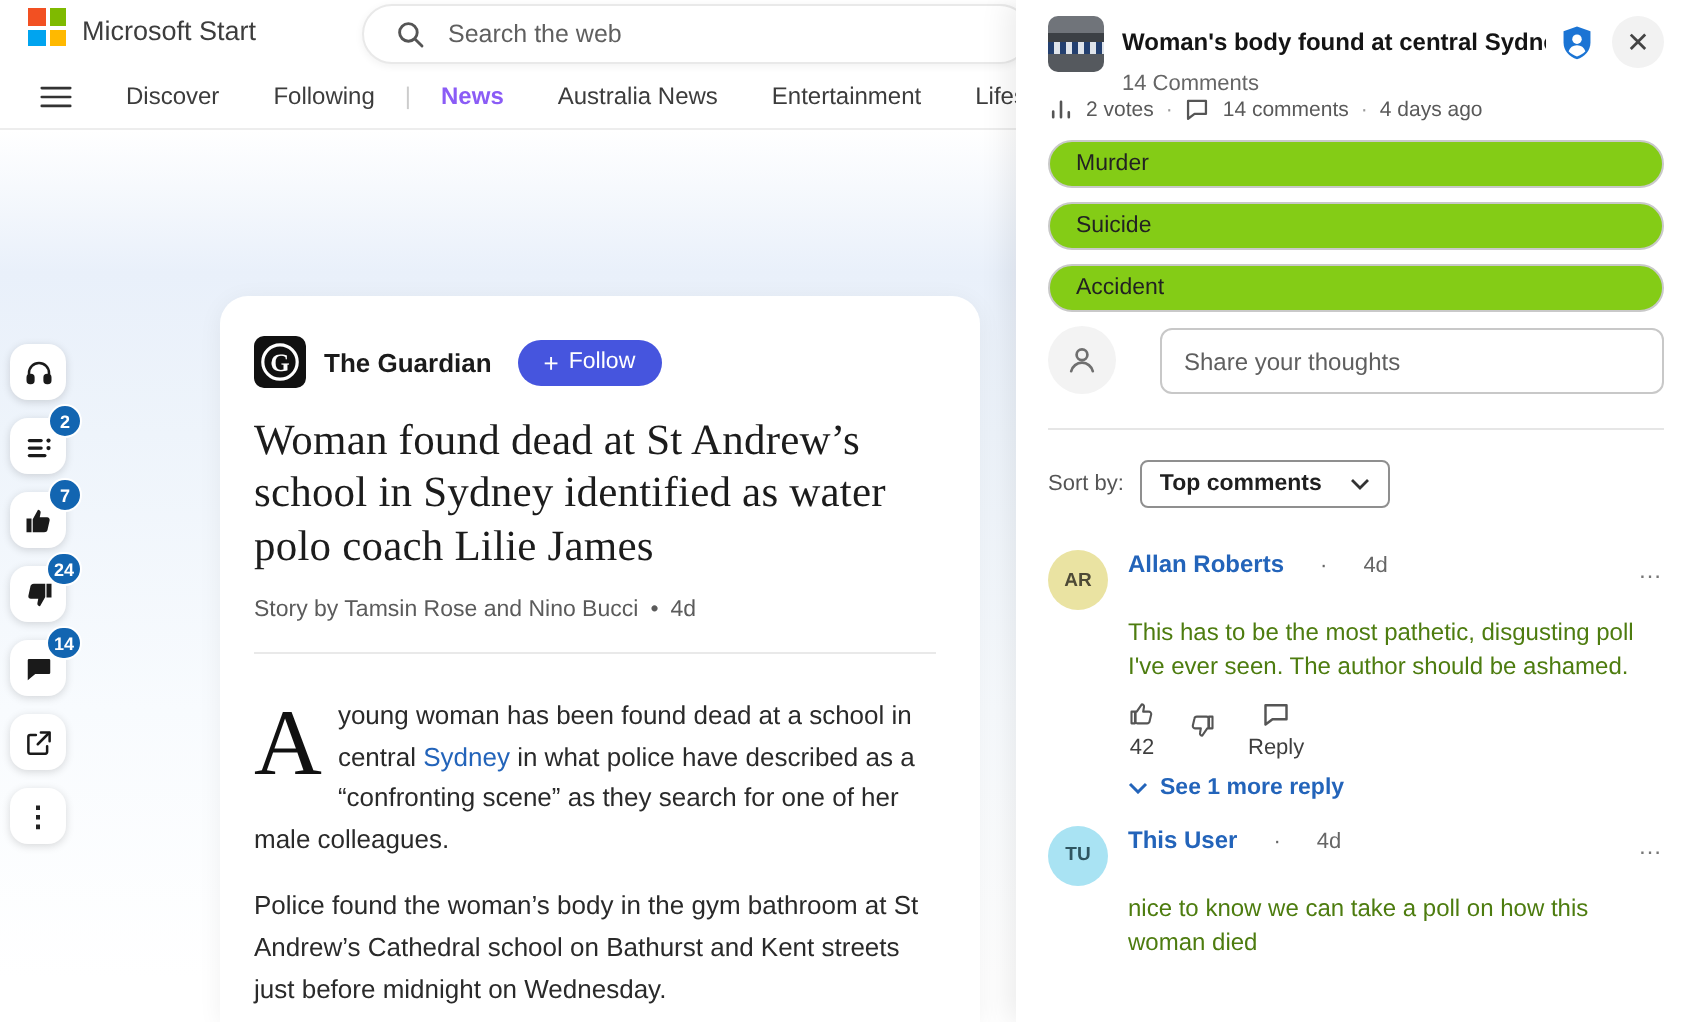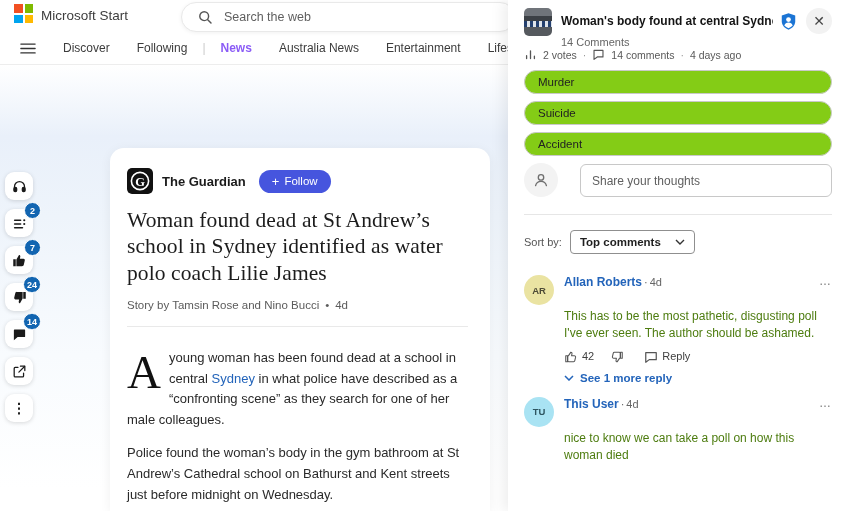--- a/index.html
+++ b/index.html
@@ -103,28 +103,28 @@
   .sort-select { display:flex; align-items:center; gap:14px; border:1px solid #8f8f8f; border-radius:4px;
     padding:5px 9px; font-size:11.5px; font-weight:600; color:#1f1f1f; cursor:pointer; background:#fff; }
   .sort-select svg { width:10px; height:6px; }
 
   .comment { display:flex; gap:10px; margin-bottom:13px; }
   .c-avatar { width:30px; height:30px; border-radius:50%; flex:0 0 auto; font-size:9.5px;
     font-weight:700; color:#4d4a36; display:flex; align-items:center; justify-content:center; }
   .av-ar { background:#eae3a2; }
   .av-tu { background:#a9e3f3; color:#2e5560; }
   .c-body { flex:1; min-width:0; }
-  .c-head { display:flex; align-items:center; gap:2px; }
+  .c-head { display:flex; align-items:flex-end; gap:18px; }
   .c-name { font-size:12px; font-weight:700; color:#2364ba; }
   .c-age { font-size:11px; color:#666; }
   .c-more { margin-left:auto; color:#777; font-size:12px; letter-spacing:1px; cursor:pointer; line-height:.6; }
   .c-text { font-size:12px; color:#4d7c0f; line-height:1.45; margin-top:19px; }
   .c-actions { display:flex; align-items:center; gap:7px; margin-top:7px; font-size:11px; color:#3f3f3f; }
   .c-actions svg { width:14px; height:14px; }
-  .act { display:flex; align-items:flex-start; gap:4px; cursor:pointer; }
+  .act { display:flex; align-items:center; gap:4px; cursor:pointer;flex-direction:column; }
   .act + .act { margin-left:9px; }
   .see-more { display:flex; align-items:center; gap:6px; margin-top:8px; font-size:11.5px;
     font-weight:600; color:#2364ba; cursor:pointer; }
   .see-more svg { width:10px; height:6px; }
   .flip { transform:rotate(180deg); }
 </style>
 </head>
 <body>
 
 <div class="stage">

